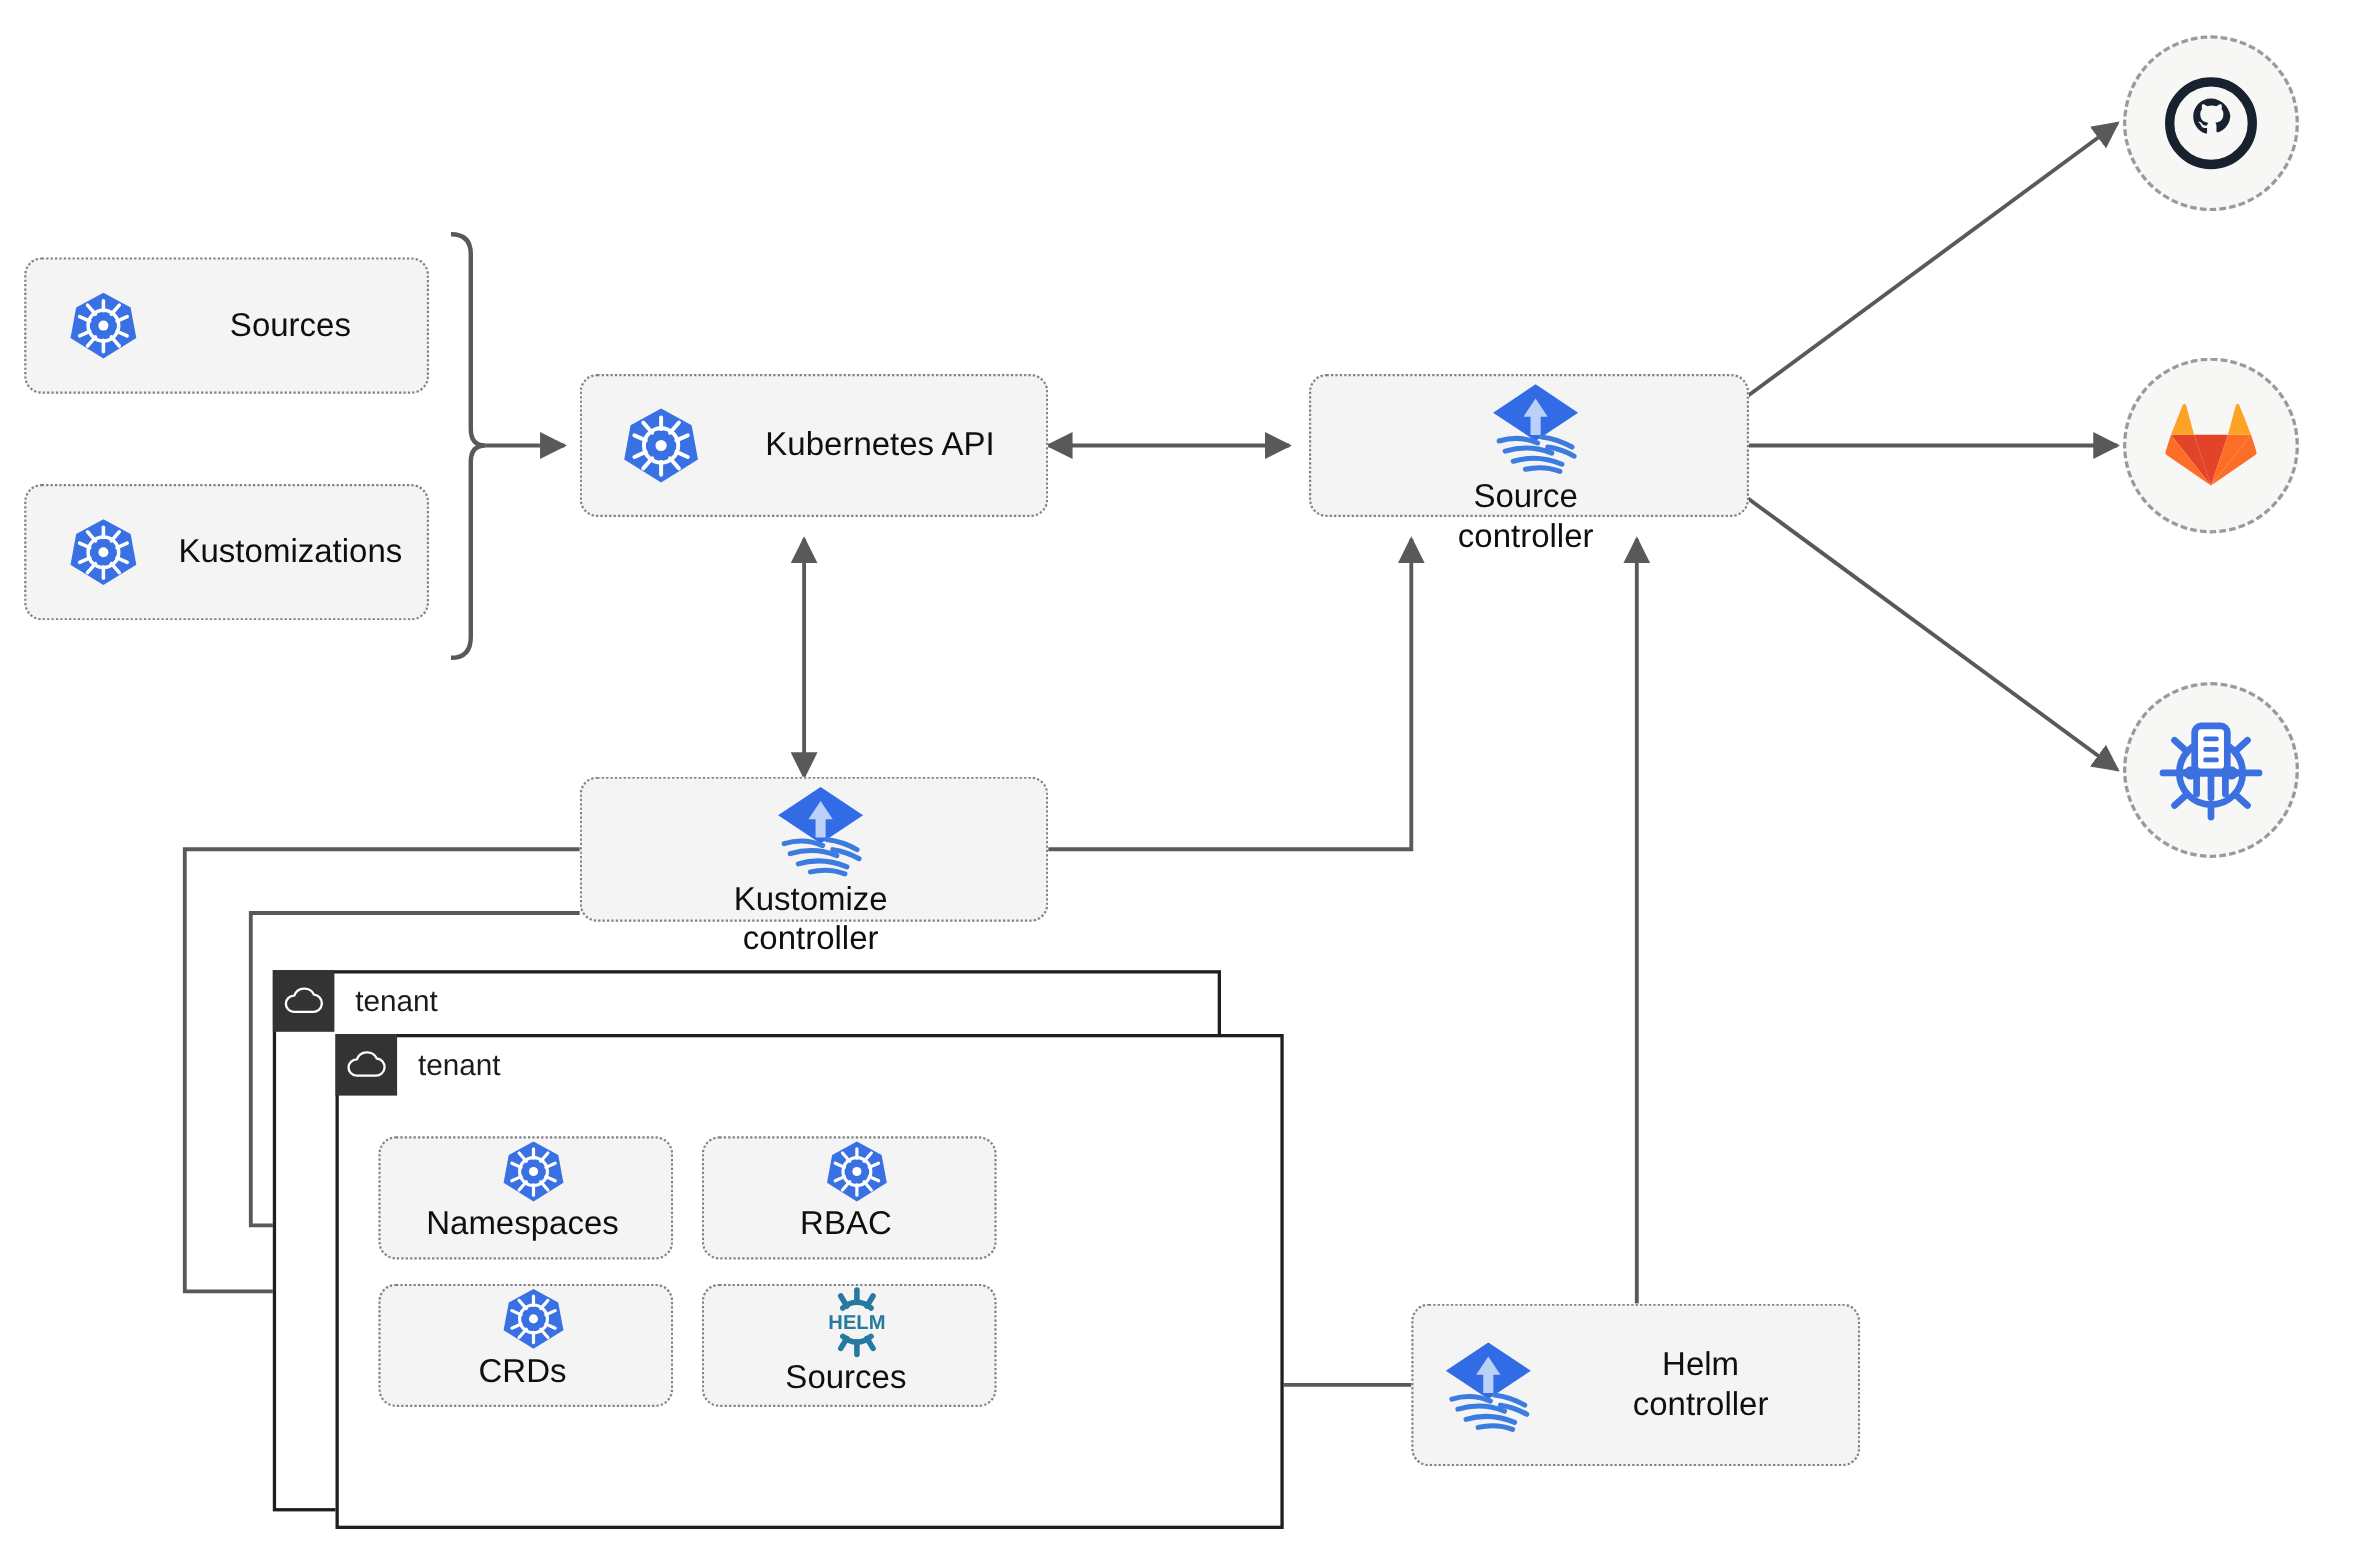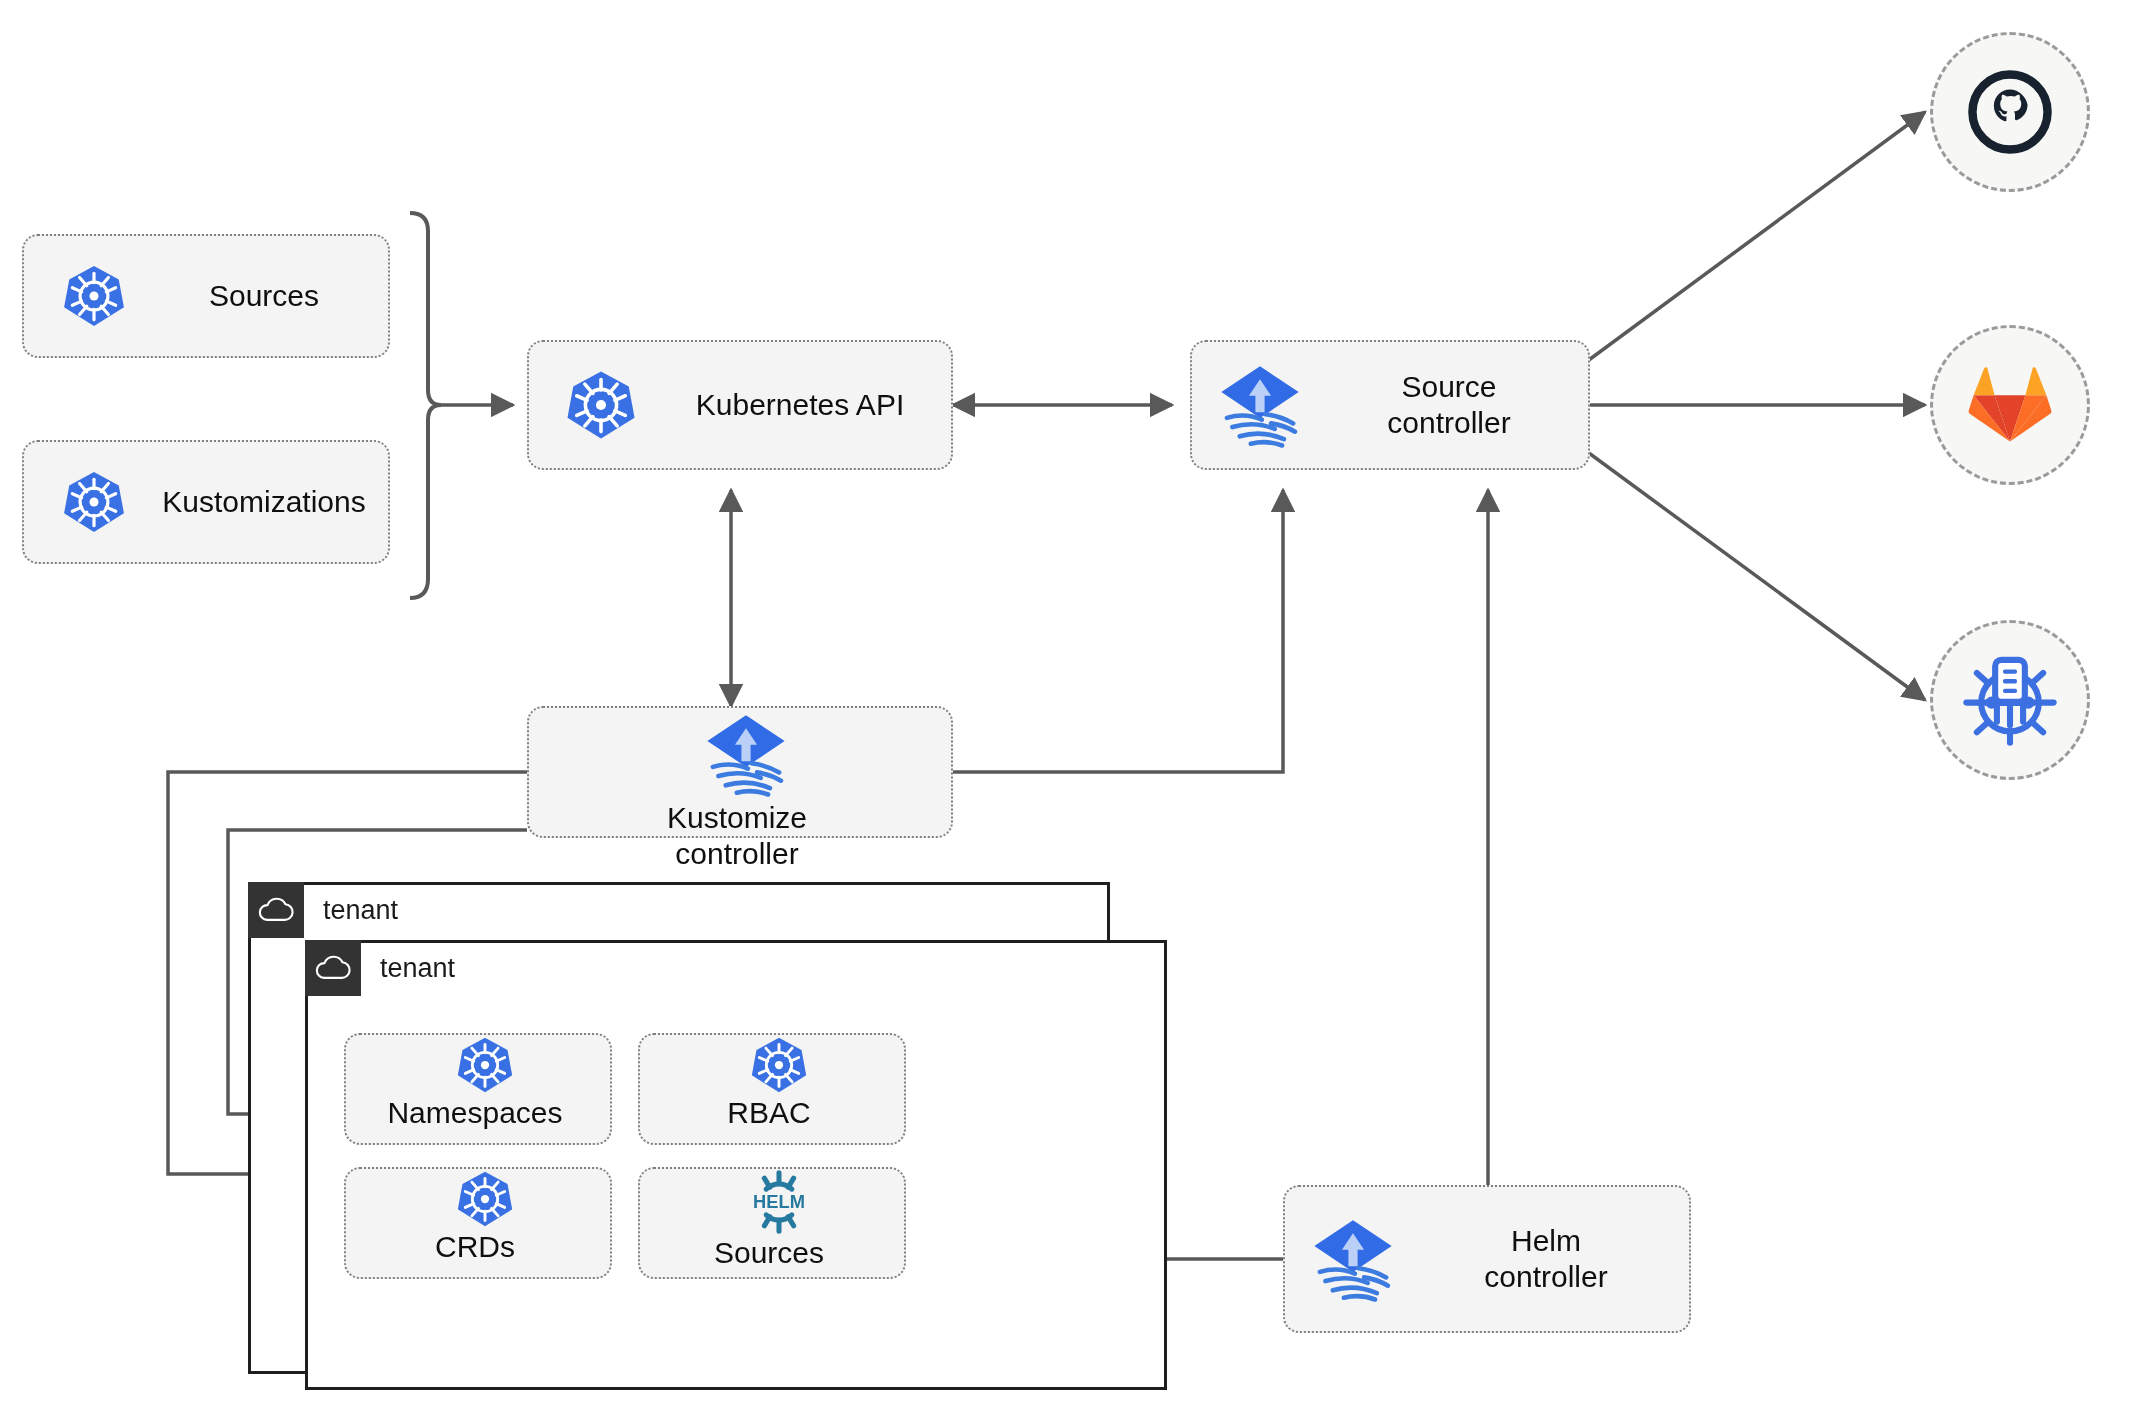--- a/index.html
+++ b/index.html
@@ -212,21 +212,21 @@
             <line x1="39" y1="22" x2="46" y2="14"></line>
           <line x1="46" y1="50" x2="39" y2="42"></line>
             <line x1="25" y1="22" x2="18" y2="14"></line>
         </g>
         <circle cx="32" cy="32" r="4.4" fill="#ffffff"></circle>
       </svg>
     </span>
     <span class="label">Kubernetes API</span>
   </div>
 
-  <div class="node" style="left:1190px; top:340px; width:400px; height:130px;">
+  <div class="node" style="left:1190px; top:340px; width:400px; height:130px;flex-direction:column;">
     <span class="ico" style="width:112px; margin-left:12px;">
       <svg width="92" height="92" viewBox="0 0 100 100">
         <polygon points="50,8 92,36 50,64 8,36" fill="#316CE6"></polygon>
         <path d="M50 22 L62 40 L55 40 L55 58 L45 58 L45 40 L38 40 Z" fill="#BBD0F7"></path>
         <g stroke="#3C7BE0" stroke-width="5" fill="none" stroke-linecap="round">
           <path d="M14 64 Q 34 58 52 66"></path>
           <path d="M20 74 Q 44 67 66 76"></path>
           <path d="M28 84 Q 52 77 76 87"></path>
           <path d="M40 92 Q 58 88 74 94"></path>
           <path d="M56 60 Q 72 62 86 70"></path>

